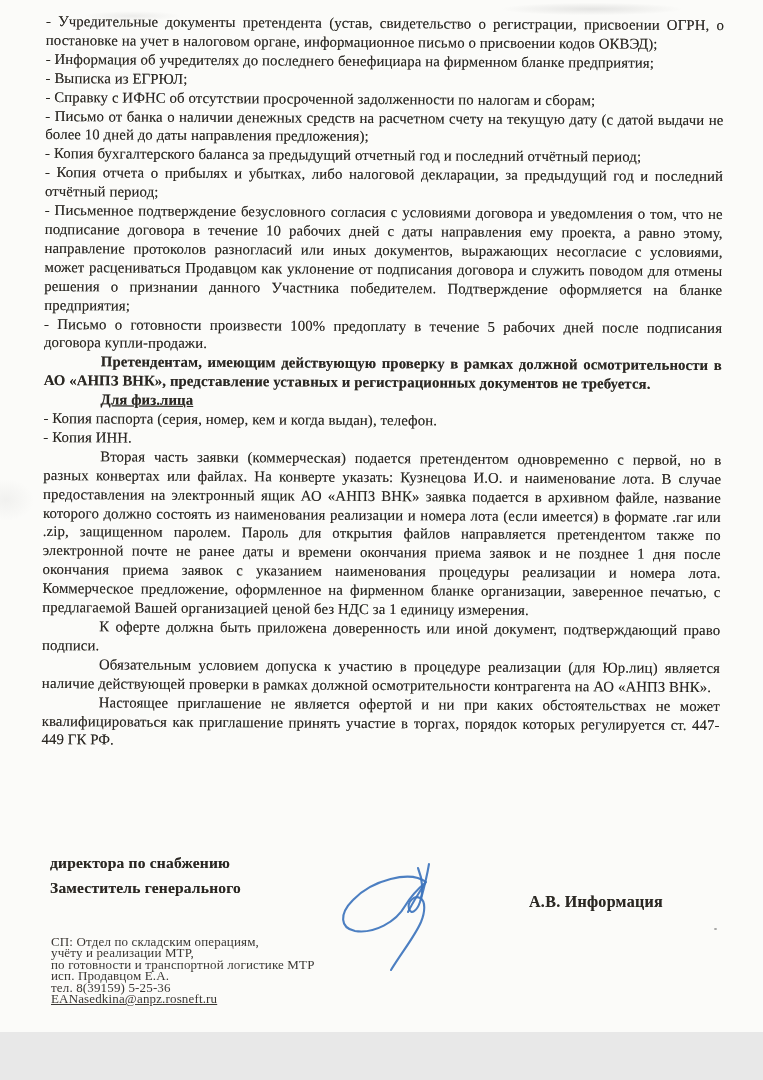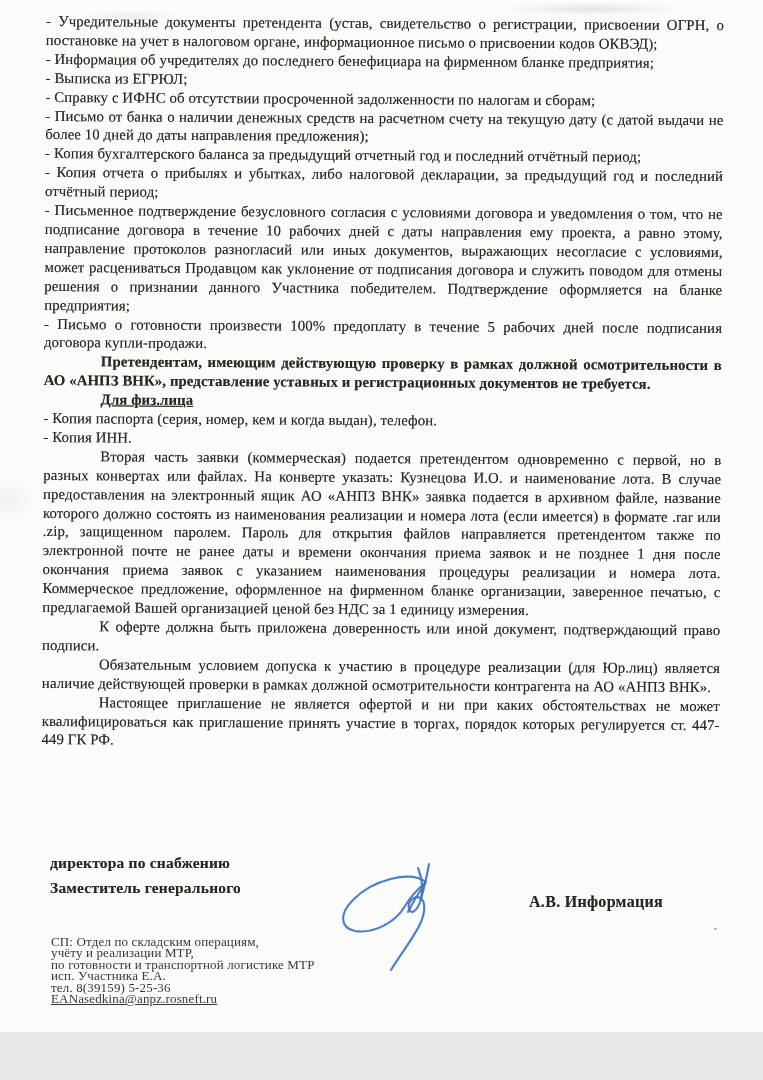--- a/index.html
+++ b/index.html
@@ -104,19 +104,19 @@
     <path d="M88 16 C 92 26, 94 38, 90 50 C 87 59, 81 63, 79 57 C 77 50, 84 43, 90 46 C 96 49, 95 60, 91 70 C 85 84, 72 100, 61 118"></path>
     <path d="M99 12 C 97 24, 94 36, 91 47"></path>
   </svg>
 
   <div class="sig-name">А.В. Информация</div>
 
   <div class="footer">
     <div>СП: Отдел по складским операциям,</div>
     <div>учёту и реализации МТР,</div>
     <div>по готовности и транспортной логистике МТР</div>
-    <div>исп. Участника Е.А.</div>
+    <div>исп. Продавцом Е.А.</div>
     <div>тел. 8(39159) 5-25-36</div>
     <div class="email">EANasedkina@anpz.rosneft.ru</div>
   </div>
 
   <div class="speck"></div>
 </div>
 
 </body></html>

